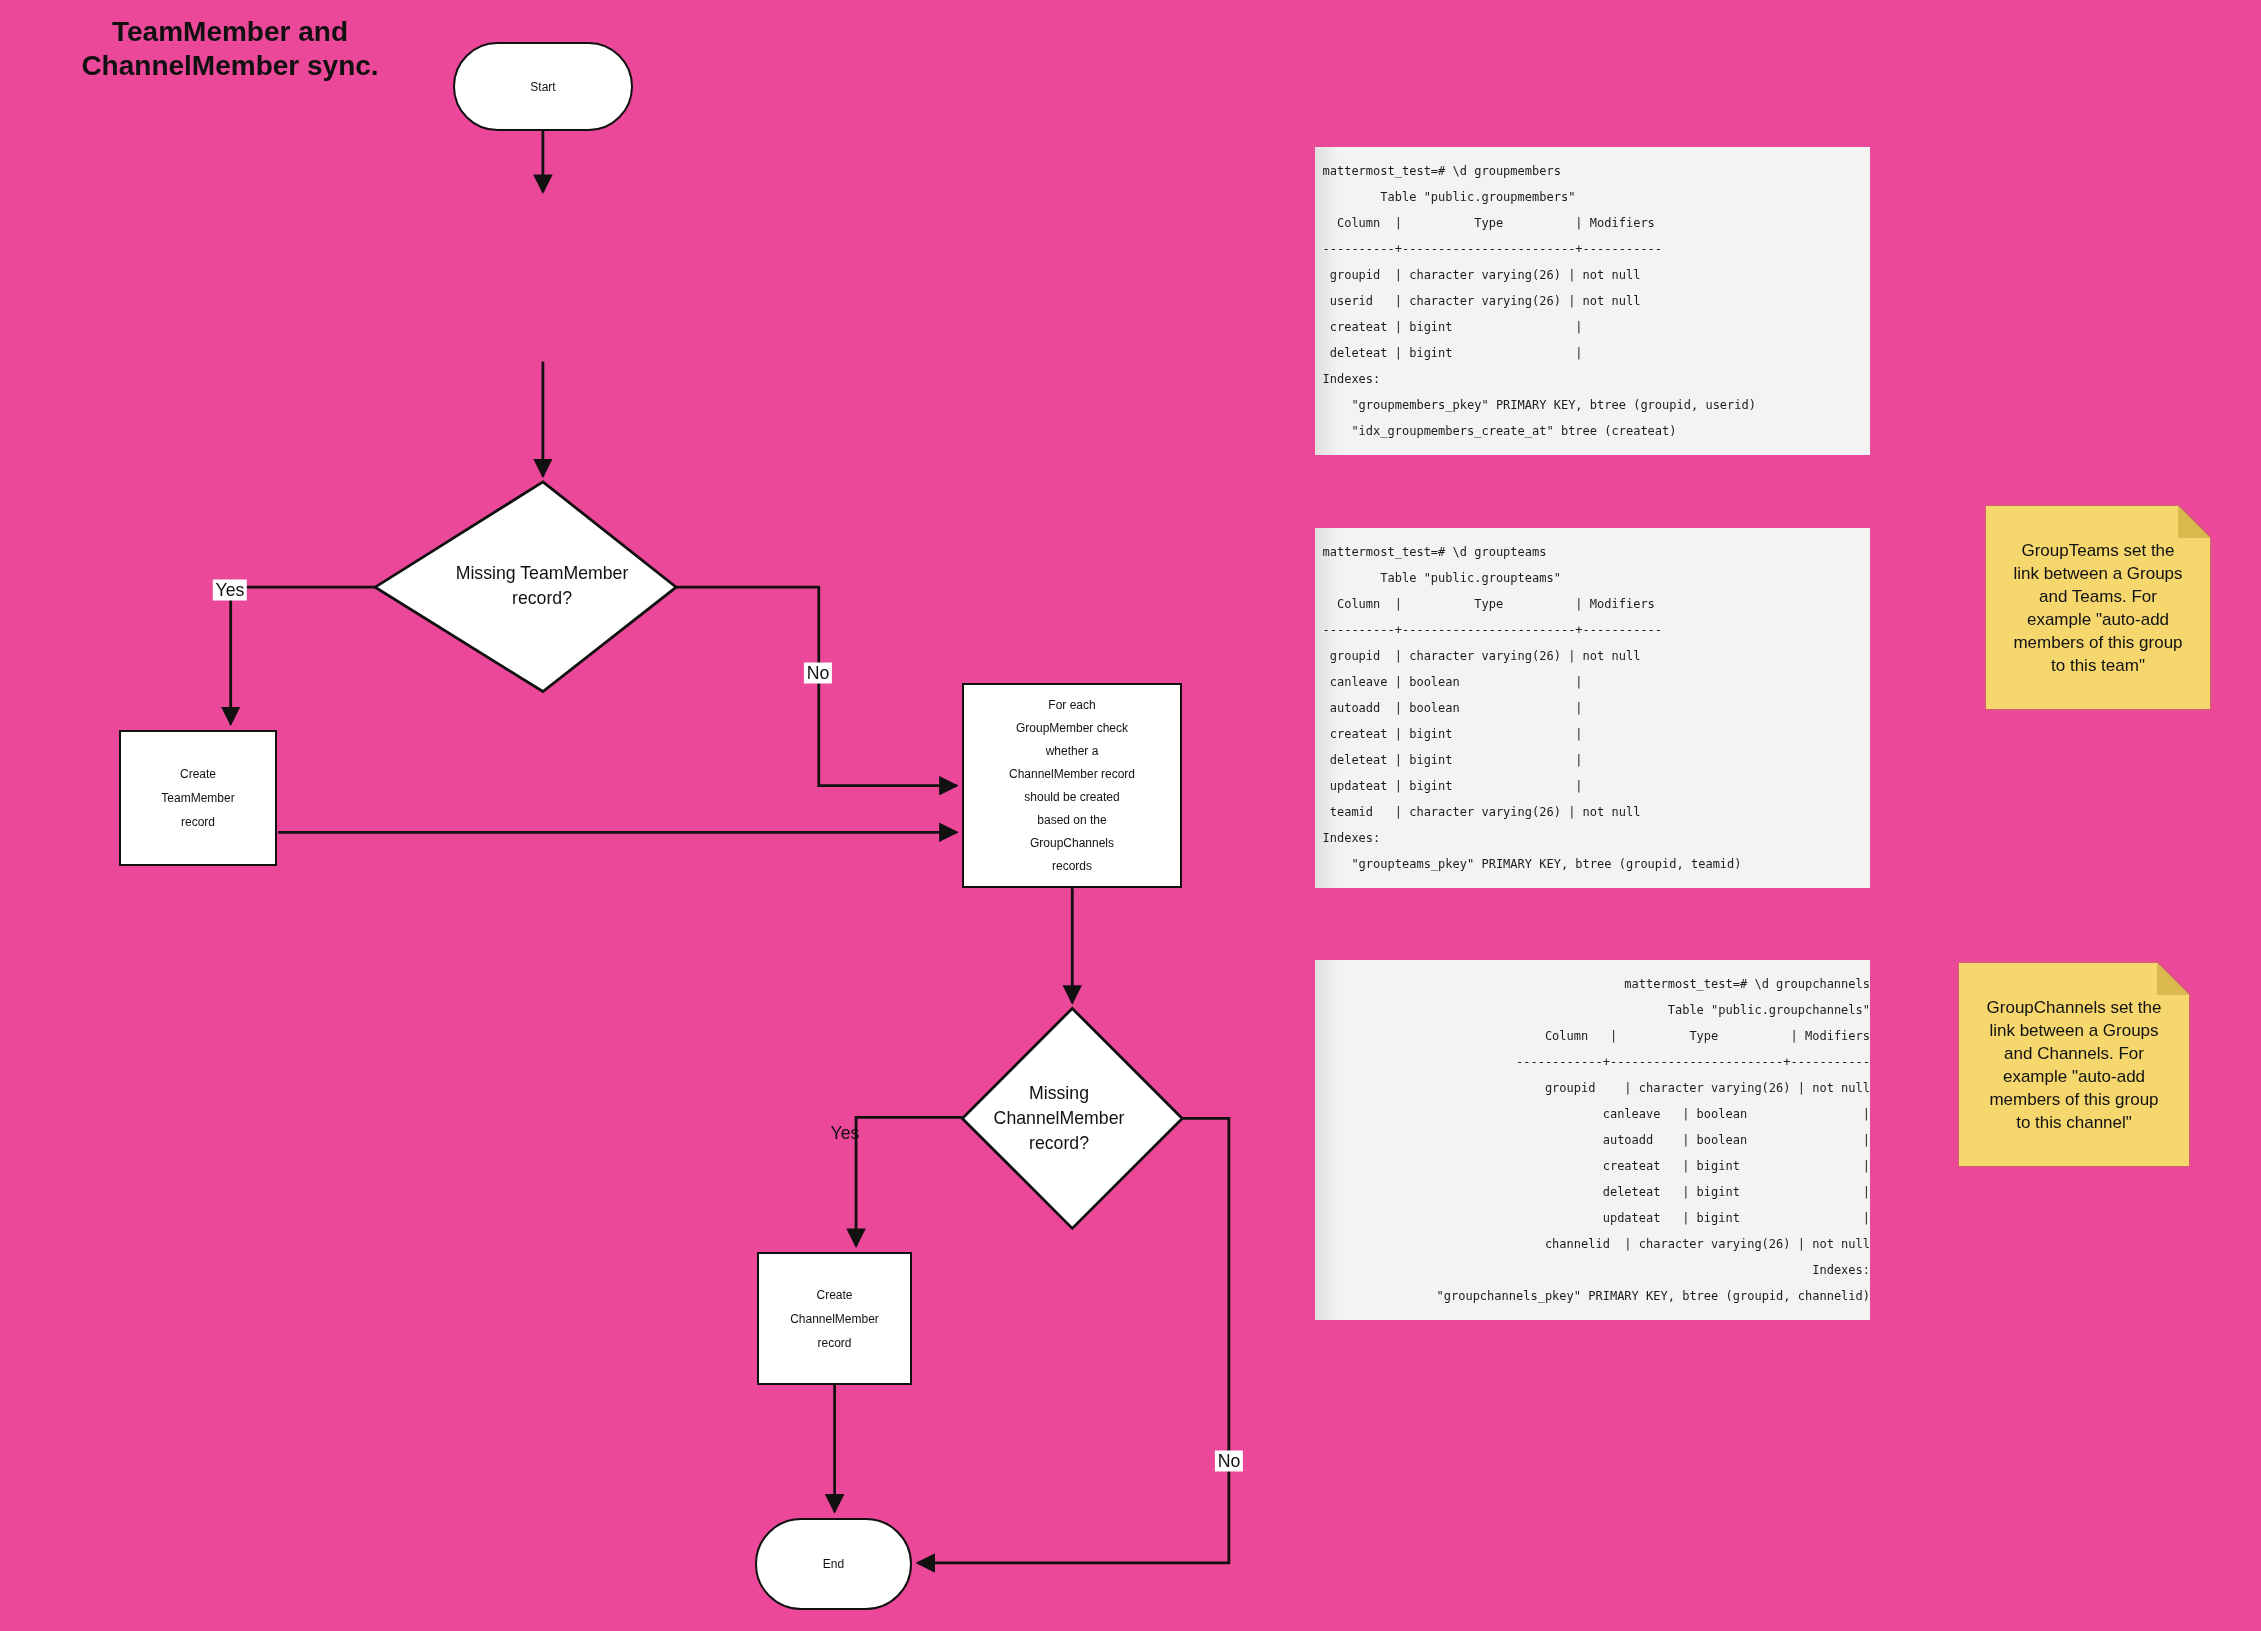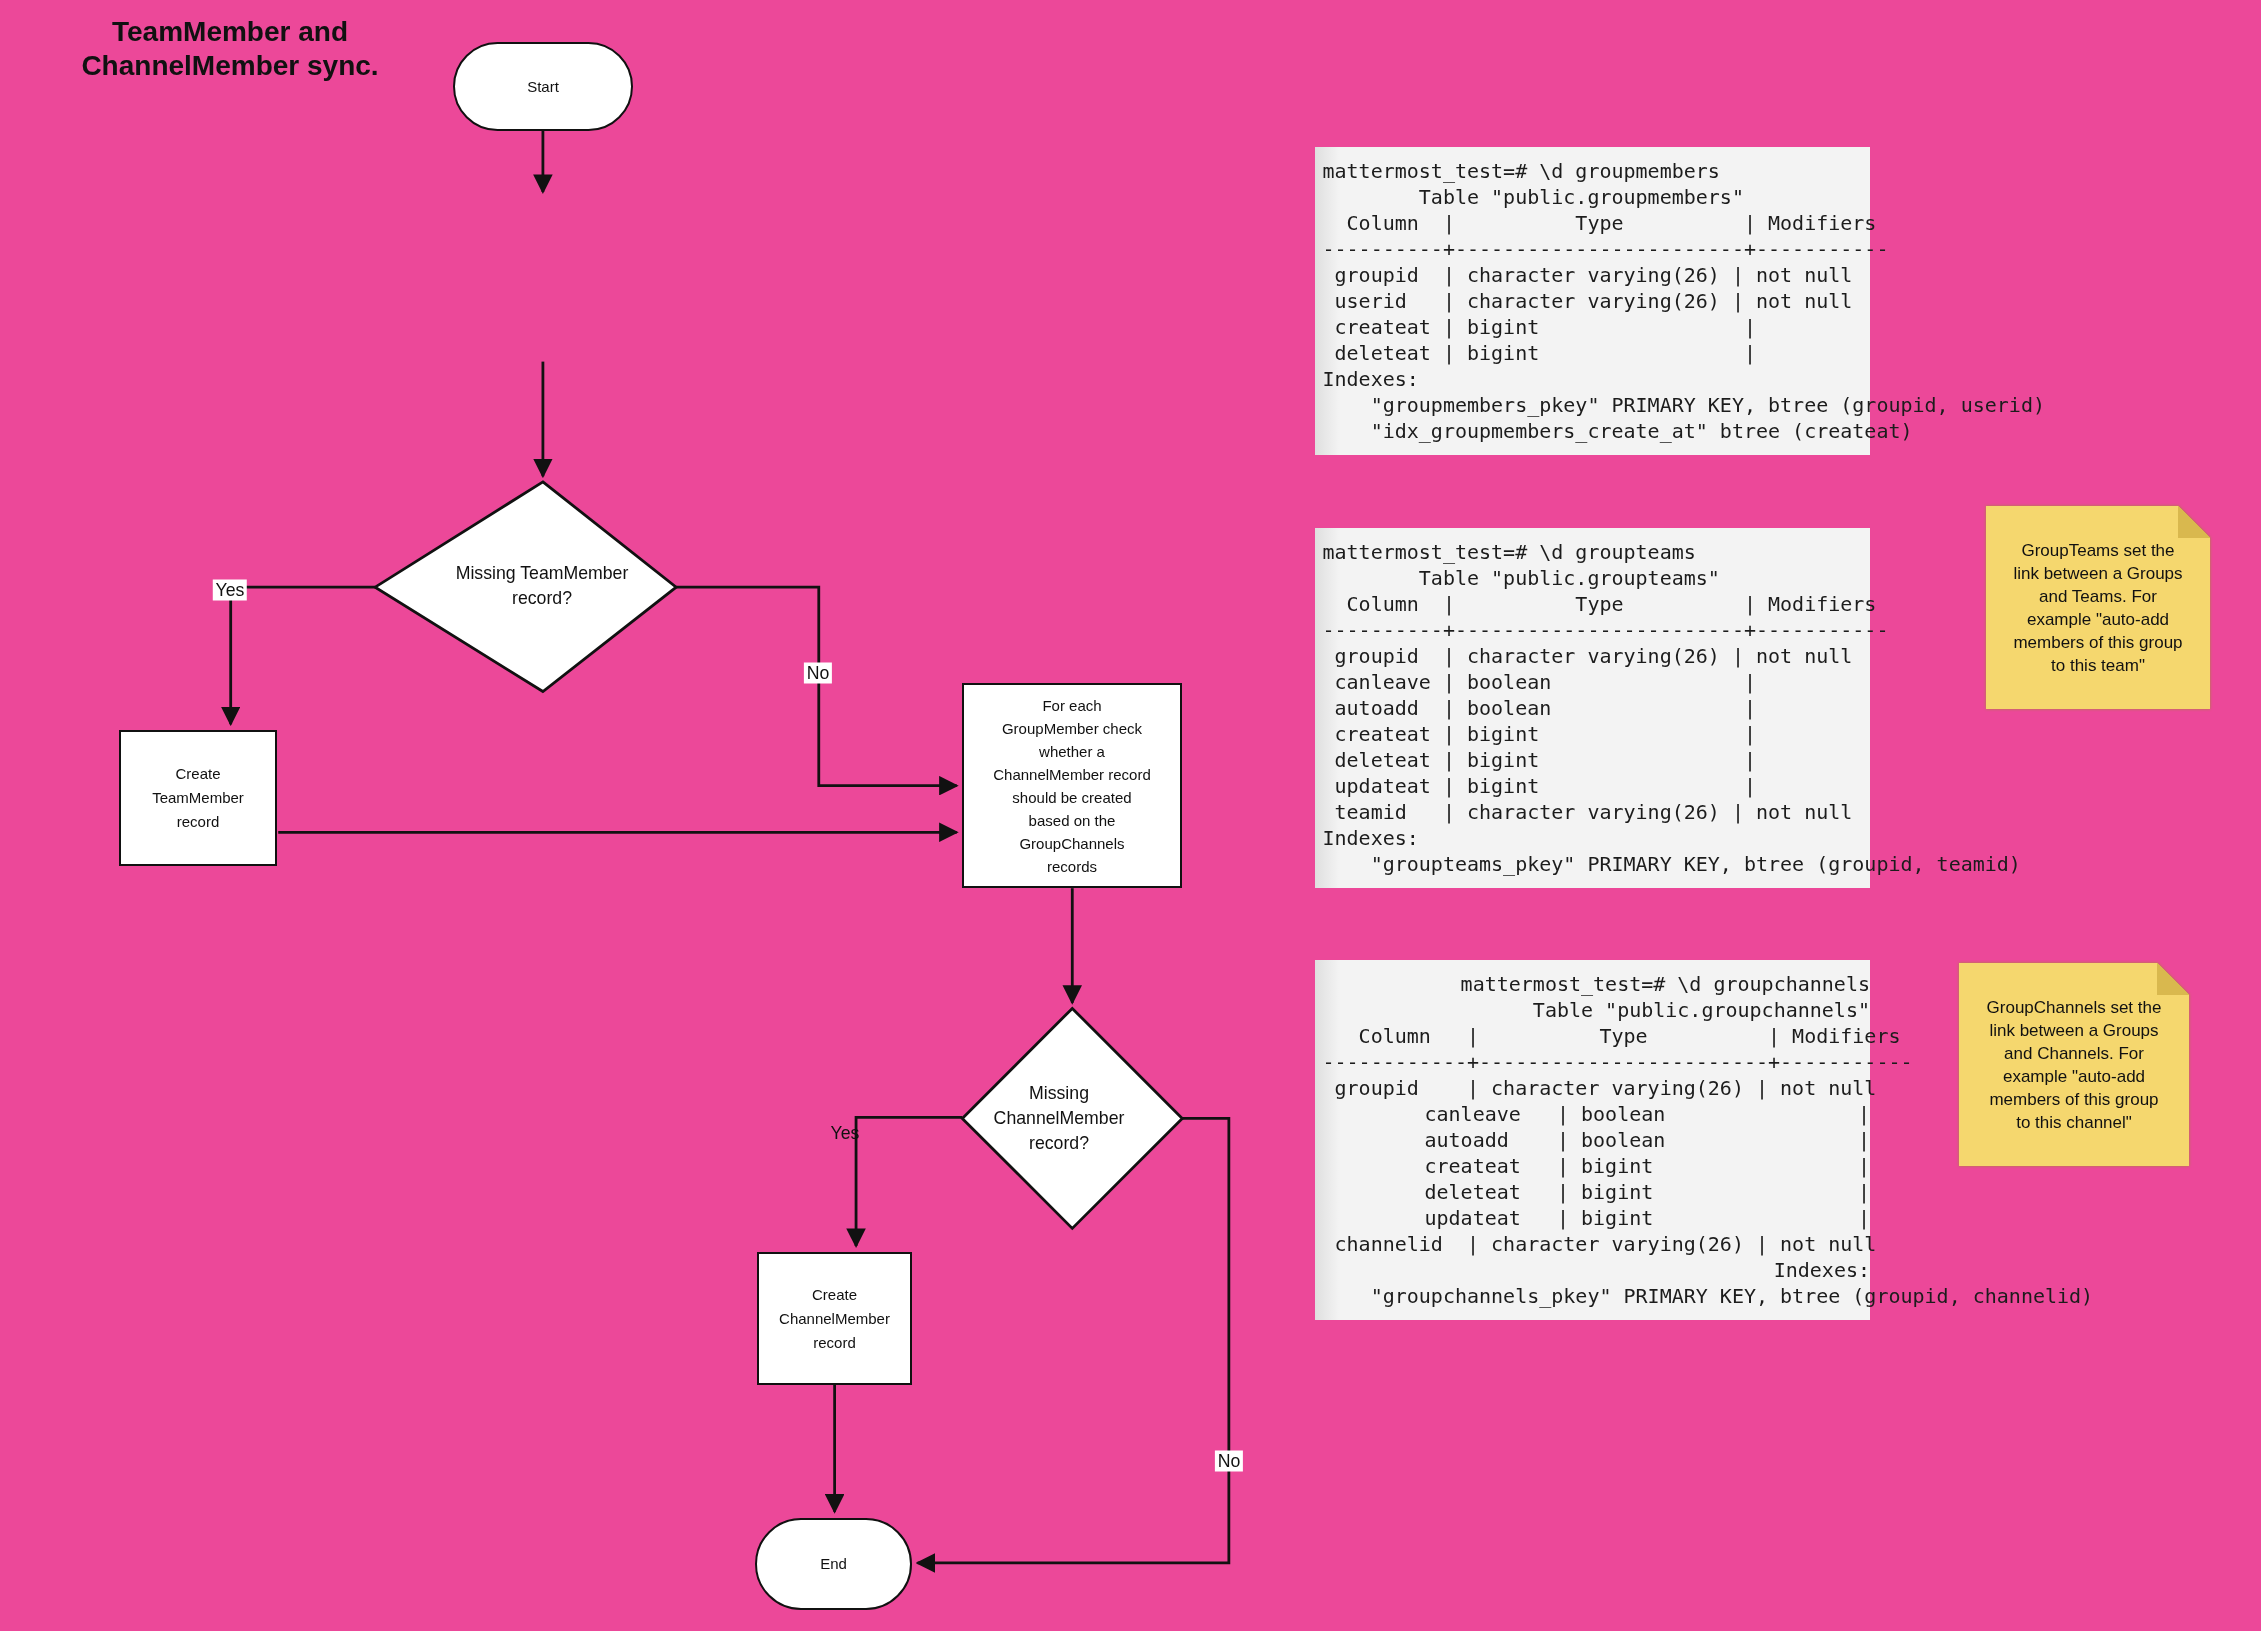--- a/index.html
+++ b/index.html
@@ -12,21 +12,21 @@
     overflow:hidden;
   }
   
   .node{
     position:absolute;
     display:flex;align-items:center;justify-content:center;
     text-align:center;
     background:#fff;
     border:2.8px solid #111;
     box-sizing:border-box;
-    font-size:15px;line-height:24px;
+    font-size:12px;line-height:24px;
     white-space:pre-line;
     z-index:2;
   }
   .terminal{border-radius:47px;}
   .diamond-text{
     position:absolute;
     text-align:center;
     font-size:17.7px;line-height:25px;
     white-space:pre-line;
     z-index:3;
@@ -71,21 +71,21 @@
   .code-block{
     position:absolute;
     width:555px;
     background:linear-gradient(90deg,#dfdfdf 0px,#f3f3f3 24px,#f3f3f3 100%);
     z-index:1;
   }
   .code-block pre{
     margin:0;
     padding:11.2px 0 11.2px 7.5px;
     font-family:"DejaVu Sans Mono", monospace;
-    font-size:20px;line-height:26px;
+    font-size:12px;line-height:26px;
     color:#1c1c1c;
     white-space:pre;
     overflow:visible;
   }
 </style>
 </head>
 <body>
 
 <div id="canvas">
 

